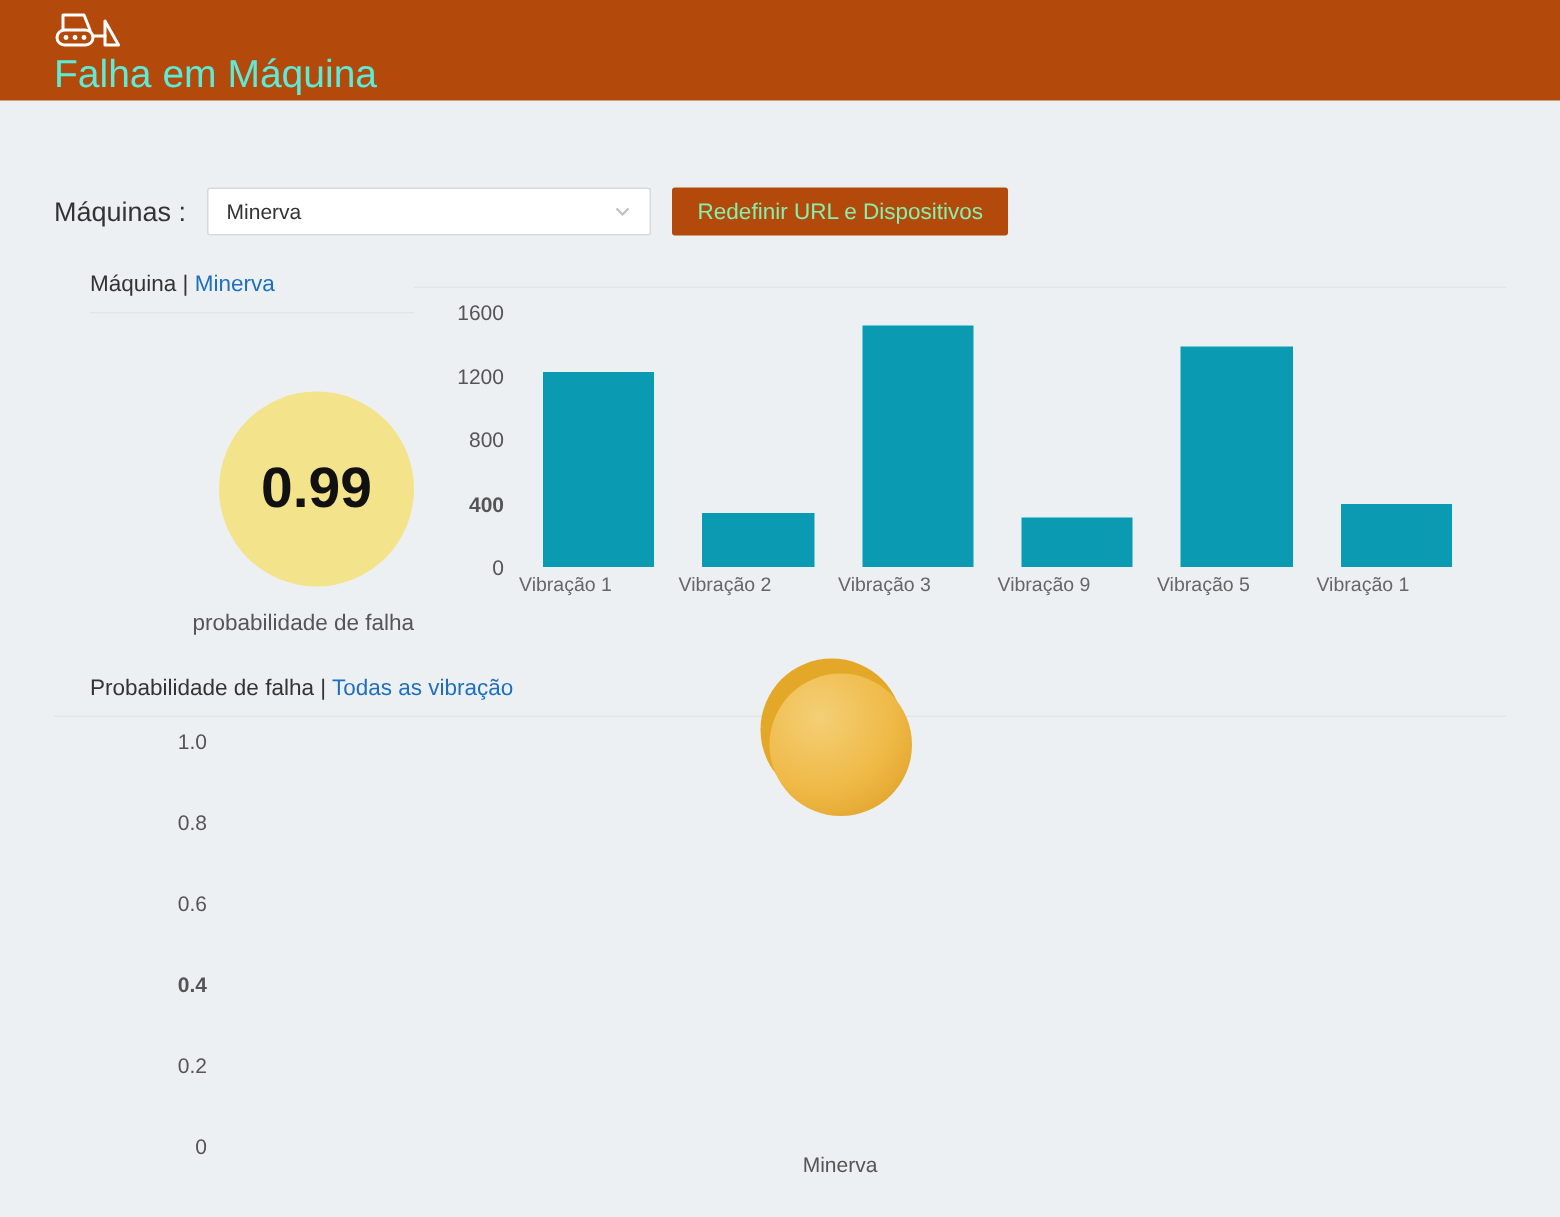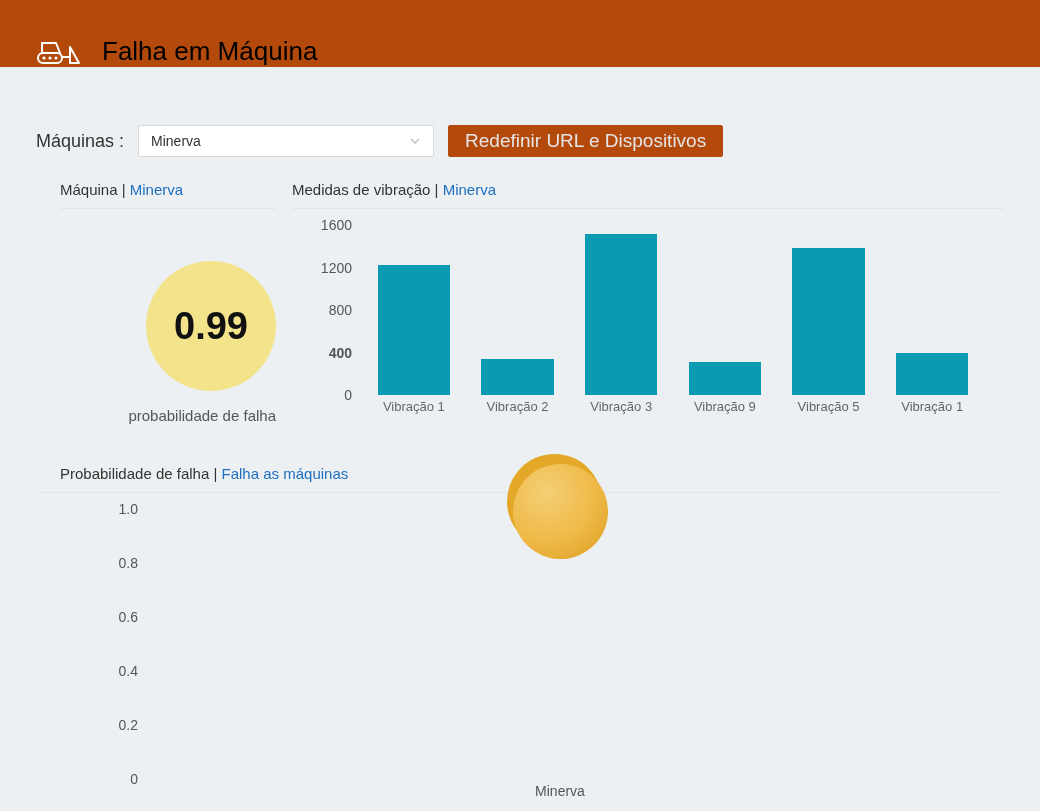--- a/index.html
+++ b/index.html
@@ -7,25 +7,26 @@
   body {
     font-family: "Segoe UI", "Helvetica Neue", Arial, sans-serif;
     background: #edf0f2;
     color: #333;
     width: 1040px;
   }
 
   
   .header {
     background: #b34a0c;
-    color: #000000;
+    color: #5eead4;
     height: 67px;
     display: flex;
-    align-items: flex-end;
+    align-items: flex-start;
     padding: 0 36px;
+    flex-direction: column;
   }
   .header .icon { margin-right: 22px; }
   .header h1 {
     font-size: 26px;
     font-weight: 400;
     margin: 0;
   }
 
   .page { padding: 58px 36px 40px 36px; }
 
@@ -46,37 +47,37 @@
     cursor: pointer;
   }
   .select .chevron {
     position: absolute;
     right: 12px;
     top: 50%;
     transform: translateY(-50%);
   }
   .btn-primary {
     background: #b34a0c;
-    color: #e5e5e5;
+    color: #86efac;
     border: 1px solid #b34a0c;
     height: 32px;
     padding: 0 16px;
-    font-size: 19px;
+    font-size: 15px;
     border-radius: 2px;
     cursor: pointer;
   }
 
   .section-title {
     font-size: 15px;
     color: #333;
     margin: 0 0 6px 0;
   }
   .section-title .accent { color: #1e6fbf; }
 
-  .row1 { display: flex; gap: 16px; align-items: flex-start; margin-bottom: 40px; }
+  .row1 { display: flex; align-items: flex-start; margin-bottom: 26px; }
   .panel { flex: none; }
   .panel.machine { width: 240px; padding-left: 24px; }
   .panel.vibr { flex: 1; }
   .hr { border-top: 1px solid #e2e5e8; margin: 10px 0 16px 0; }
 
   
   .big-circle-wrap { display: flex; flex-direction: column; align-items: flex-end; }
   .big-circle {
     width: 130px; height: 130px;
     border-radius: 50%;
@@ -89,21 +90,21 @@
 
   
   .barchart { position: relative; height: 200px; margin-top: 10px; }
   .barchart-plot {
     position: absolute; left: 70px; right: 20px; top: 0; bottom: 30px;
   }
   .barchart-bars { position: absolute; left:0; right:0; top:0; bottom:0; display:flex; align-items:flex-end; }
   .bar-slot { flex:1; display:flex; justify-content:center; align-items:flex-end; height:100%; }
   .bar { width: 70%; background:#0a9bb3; }
   .barchart-xlabels { position:absolute; left:70px; right:20px; bottom:0; height:26px; display:flex; }
-  .barchart-xlabels > div { flex:1; text-align:center; font-size:13px; color:#666; }
+  .barchart-xlabels > div { flex:1; font-size:13px; color:#666; }
   .barchart-yaxis { position:absolute; left:0; top:0; bottom:30px; width:70px; }
   .ytick { position:absolute; right:10px; font-size:14px; color:#555; transform: translateY(50%); }
 
   
   .row2 .section-title { padding-left: 24px; }
   .bubblechart { position: relative; height: 300px; margin-top: 10px; }
   .bubble-plot { position:absolute; left:120px; right:40px; top:0; bottom:30px; }
   .bubble-yaxis { position:absolute; left:0; top:0; bottom:30px; width:120px; }
   .bubble-xlabels { position:absolute; left:120px; right:40px; bottom:0; height:26px; display:flex; }
   .bubble-xlabels > div { flex:1; text-align:center; font-size:14px; color:#555; }
@@ -158,23 +159,20 @@
       <div class="hr"></div>
       <div class="big-circle-wrap">
         <div class="big-circle">
           <span class="val">0.99</span>
         </div>
         <div class="big-circle-caption">probabilidade de falha</div>
       </div>
     </div>
 
     <div class="panel vibr">
-      <div class="section-title">
-        <span>Medidas de vibração | </span><span class="accent">Minerva</span>
-      </div>
       <div class="hr"></div>
       <div class="barchart">
         <div class="barchart-yaxis" id="bar-yaxis">
             <div class="ytick" style="bottom: 0px;">0</div>
             <div class="ytick" style="bottom: 42.5px; font-weight: bold;">400</div>
             <div class="ytick" style="bottom: 85px;">800</div>
             <div class="ytick" style="bottom: 127.5px;">1200</div>
             <div class="ytick" style="bottom: 170px; text-align: right;">1600</div>
           </div>
         <div class="barchart-plot">
@@ -206,28 +204,28 @@
             <div>Vibração 9</div>
             <div>Vibração 5</div>
             <div>Vibração 1</div>
           </div>
       </div>
     </div>
   </div>
 
   <div class="row2">
     <div class="section-title">
-      <span>Probabilidade de falha | </span><span class="accent">Falha as máquinas</span>
+      <span>Probabilidade de falha | </span><span class="accent">Todas as vibração</span>
     </div>
     <div class="hr"></div>
     <div class="bubblechart">
       <div class="bubble-yaxis" id="bubble-yaxis">
           <div class="ytick" style="bottom: 0px; right: 18px;">0</div>
           <div class="ytick" style="bottom: 54px; right: 18px;">0.2</div>
-          <div class="ytick" style="bottom: 108px; right: 18px;">0.4</div>
+          <div class="ytick" style="bottom: 108px; right: 18px; font-weight: bold;">0.4</div>
           <div class="ytick" style="bottom: 162px; right: 18px;">0.6</div>
           <div class="ytick" style="bottom: 216px; right: 18px;">0.8</div>
           <div class="ytick" style="bottom: 270px; right: 18px;">1.0</div>
         </div>
       <div class="bubble-plot" id="bubble-plot">
           <div class="bubble-point bubble-back" style="width: 95px; height: 95px; left: calc(50% - 53.5px); bottom: 229.8px;"></div>
           <div class="bubble-point bubble-front" style="width: 95px; height: 95px; left: calc(50% - 47.5px); bottom: 219.8px;"></div>
         </div>
       <div class="bubble-xlabels" id="bubble-xlabels">
           <div>Minerva</div>

